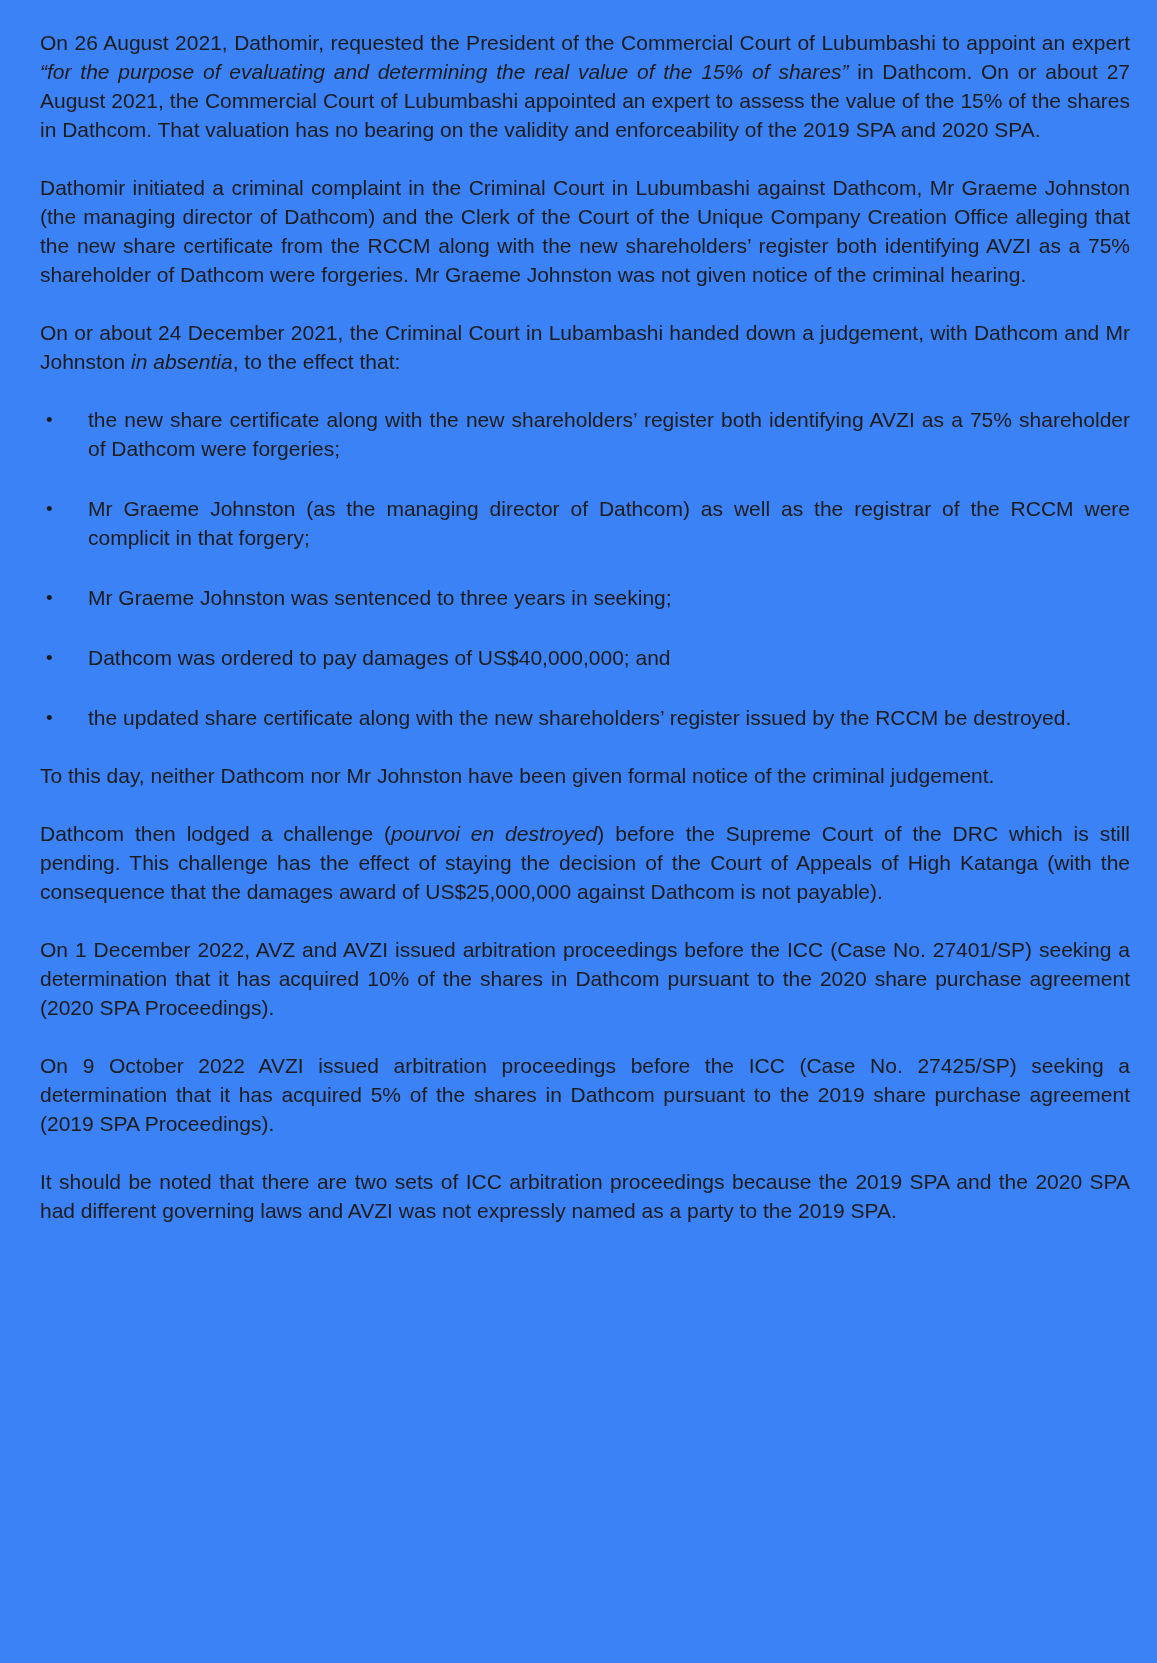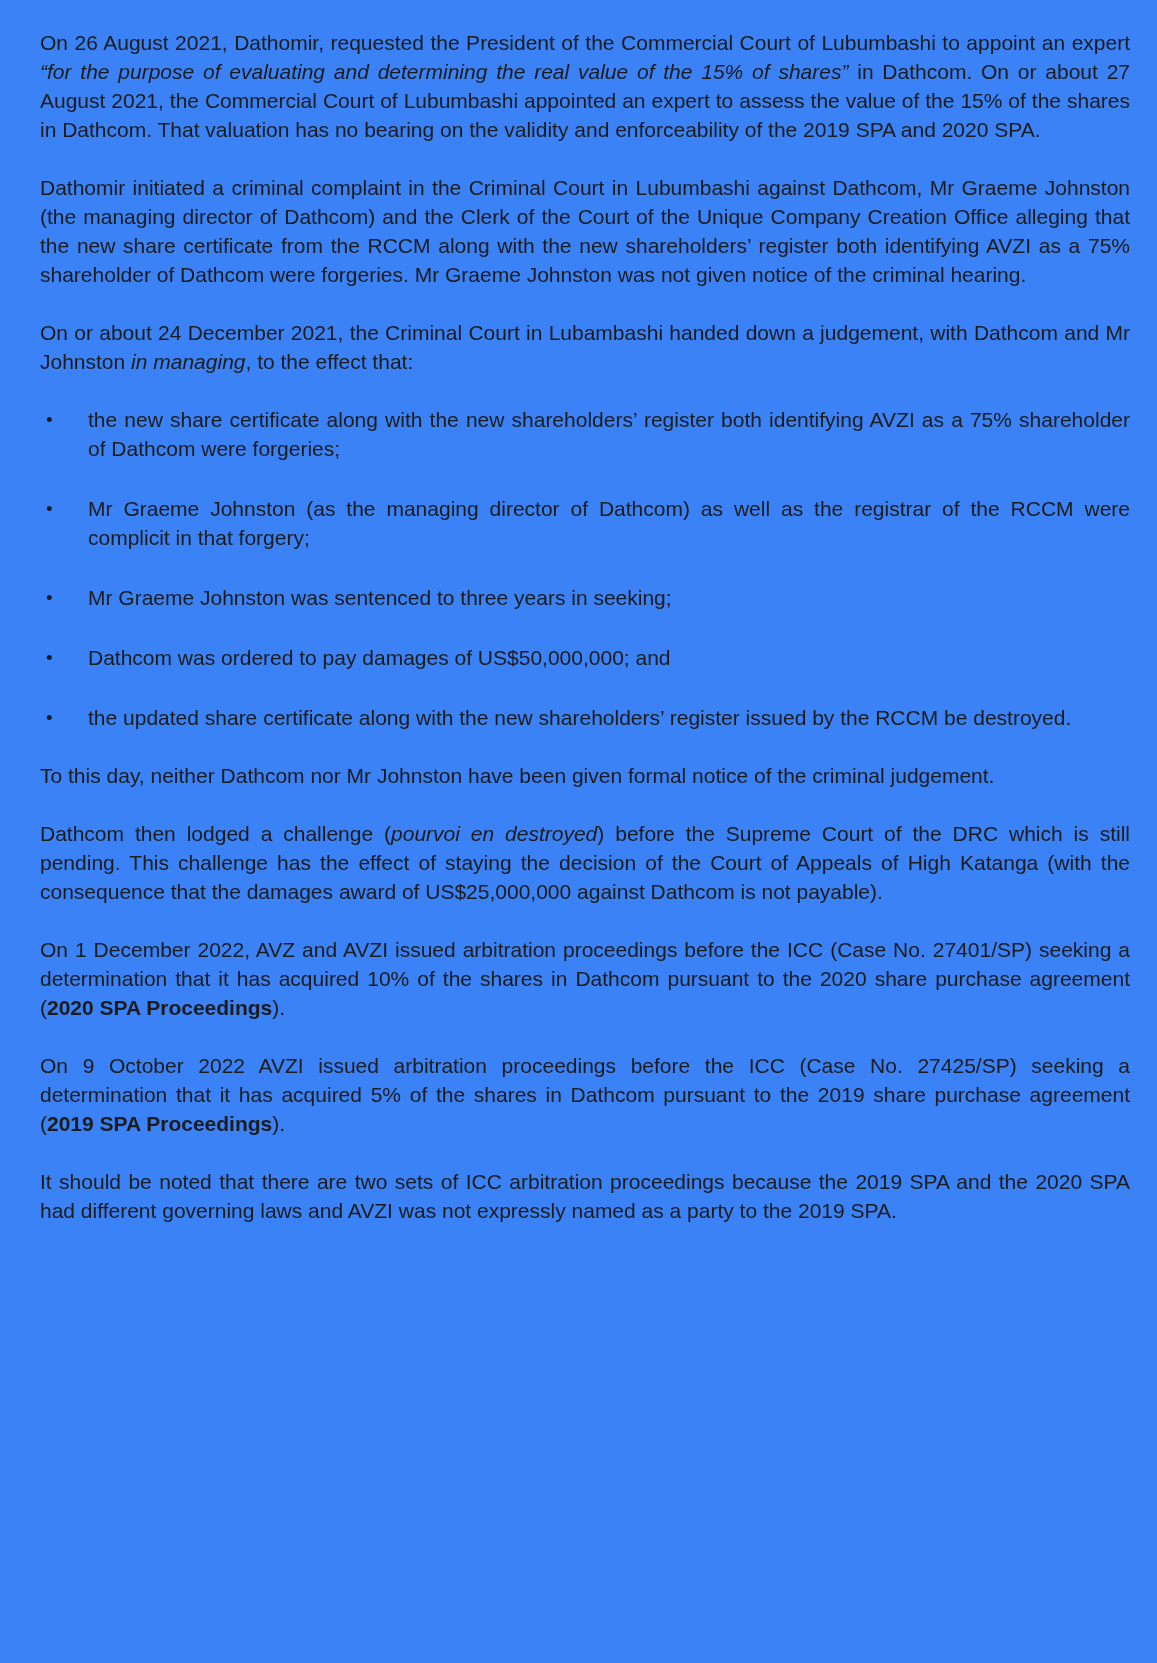--- a/index.html
+++ b/index.html
@@ -38,46 +38,46 @@
     width: 48px;
     padding-left: 6px;
     box-sizing: border-box;
     font-size: 19px;
   }
   .bullet-text {
     flex: 1 1 auto;
     text-align: justify;
   }
   .run-italic { font-style: italic; }
-  .run-bold { font-weight: bold; }
+  .run-bold { font-weight: normal; }
 </style>
 </head>
 <body>
 
 <div class="page">
   <div id="doc">
       <p class="para"><span>On 26 August 2021, Dathomir, requested the President of the Commercial Court of Lubumbashi to appoint an expert </span><span class="run-italic">“for the purpose of evaluating and determining the real value of the 15% of shares”</span><span> in Dathcom. On or about 27 August 2021, the Commercial Court of Lubumbashi appointed an expert to assess the value of the 15% of the shares in Dathcom. That valuation has no bearing on the validity and enforceability of the 2019 SPA and 2020 SPA.</span></p>
       <p class="para"><span>Dathomir initiated a criminal complaint in the Criminal Court in Lubumbashi against Dathcom, Mr Graeme Johnston (the managing director of Dathcom) and the Clerk of the Court of the Unique Company Creation Office alleging that the new share certificate from the RCCM along with the new shareholders’ register both identifying AVZI as a 75% shareholder of Dathcom were forgeries. Mr Graeme Johnston was not given notice of the criminal hearing.</span></p>
-      <p class="para"><span>On or about 24 December 2021, the Criminal Court in Lubambashi handed down a judgement, with Dathcom and Mr Johnston </span><span class="run-italic">in managing</span><span>, to the effect that:</span></p>
+      <p class="para"><span>On or about 24 December 2021, the Criminal Court in Lubambashi handed down a judgement, with Dathcom and Mr Johnston </span><span class="run-italic">in absentia</span><span>, to the effect that:</span></p>
       <div class="bullet-list">
         <div class="bullet-item">
           <span class="bullet-marker">•</span>
           <span class="bullet-text"><span>the new share certificate along with the new shareholders’ register both identifying AVZI as a 75% shareholder of Dathcom were forgeries;</span></span>
         </div>
         <div class="bullet-item">
           <span class="bullet-marker">•</span>
           <span class="bullet-text"><span>Mr Graeme Johnston (as the managing director of Dathcom) as well as the registrar of the RCCM were complicit in that forgery;</span></span>
         </div>
         <div class="bullet-item">
           <span class="bullet-marker">•</span>
           <span class="bullet-text"><span>Mr Graeme Johnston was sentenced to three years in seeking;</span></span>
         </div>
         <div class="bullet-item">
           <span class="bullet-marker">•</span>
-          <span class="bullet-text"><span>Dathcom was ordered to pay damages of US$50,000,000; and</span></span>
+          <span class="bullet-text"><span>Dathcom was ordered to pay damages of US$40,000,000; and</span></span>
         </div>
         <div class="bullet-item">
           <span class="bullet-marker">•</span>
           <span class="bullet-text"><span>the updated share certificate along with the new shareholders’ register issued by the RCCM be destroyed.</span></span>
         </div>
       </div>
       <p class="para"><span>To this day, neither Dathcom nor Mr Johnston have been given formal notice of the criminal judgement.</span></p>
       <p class="para"><span>Dathcom then lodged a challenge (</span><span class="run-italic">pourvoi en destroyed</span><span>) before the Supreme Court of the DRC which is still pending. This challenge has the effect of staying the decision of the Court of Appeals of High Katanga (with the consequence that the damages award of US$25,000,000 against Dathcom is not payable).</span></p>
       <p class="para"><span>On 1 December 2022, AVZ and AVZI issued arbitration proceedings before the ICC (Case No. 27401/SP) seeking a determination that it has acquired 10% of the shares in Dathcom pursuant to the 2020 share purchase agreement (</span><span class="run-bold">2020 SPA Proceedings</span><span>).</span></p>
       <p class="para"><span>On 9 October 2022 AVZI issued arbitration proceedings before the ICC (Case No. 27425/SP) seeking a determination that it has acquired 5% of the shares in Dathcom pursuant to the 2019 share purchase agreement (</span><span class="run-bold">2019 SPA Proceedings</span><span>).</span></p>

